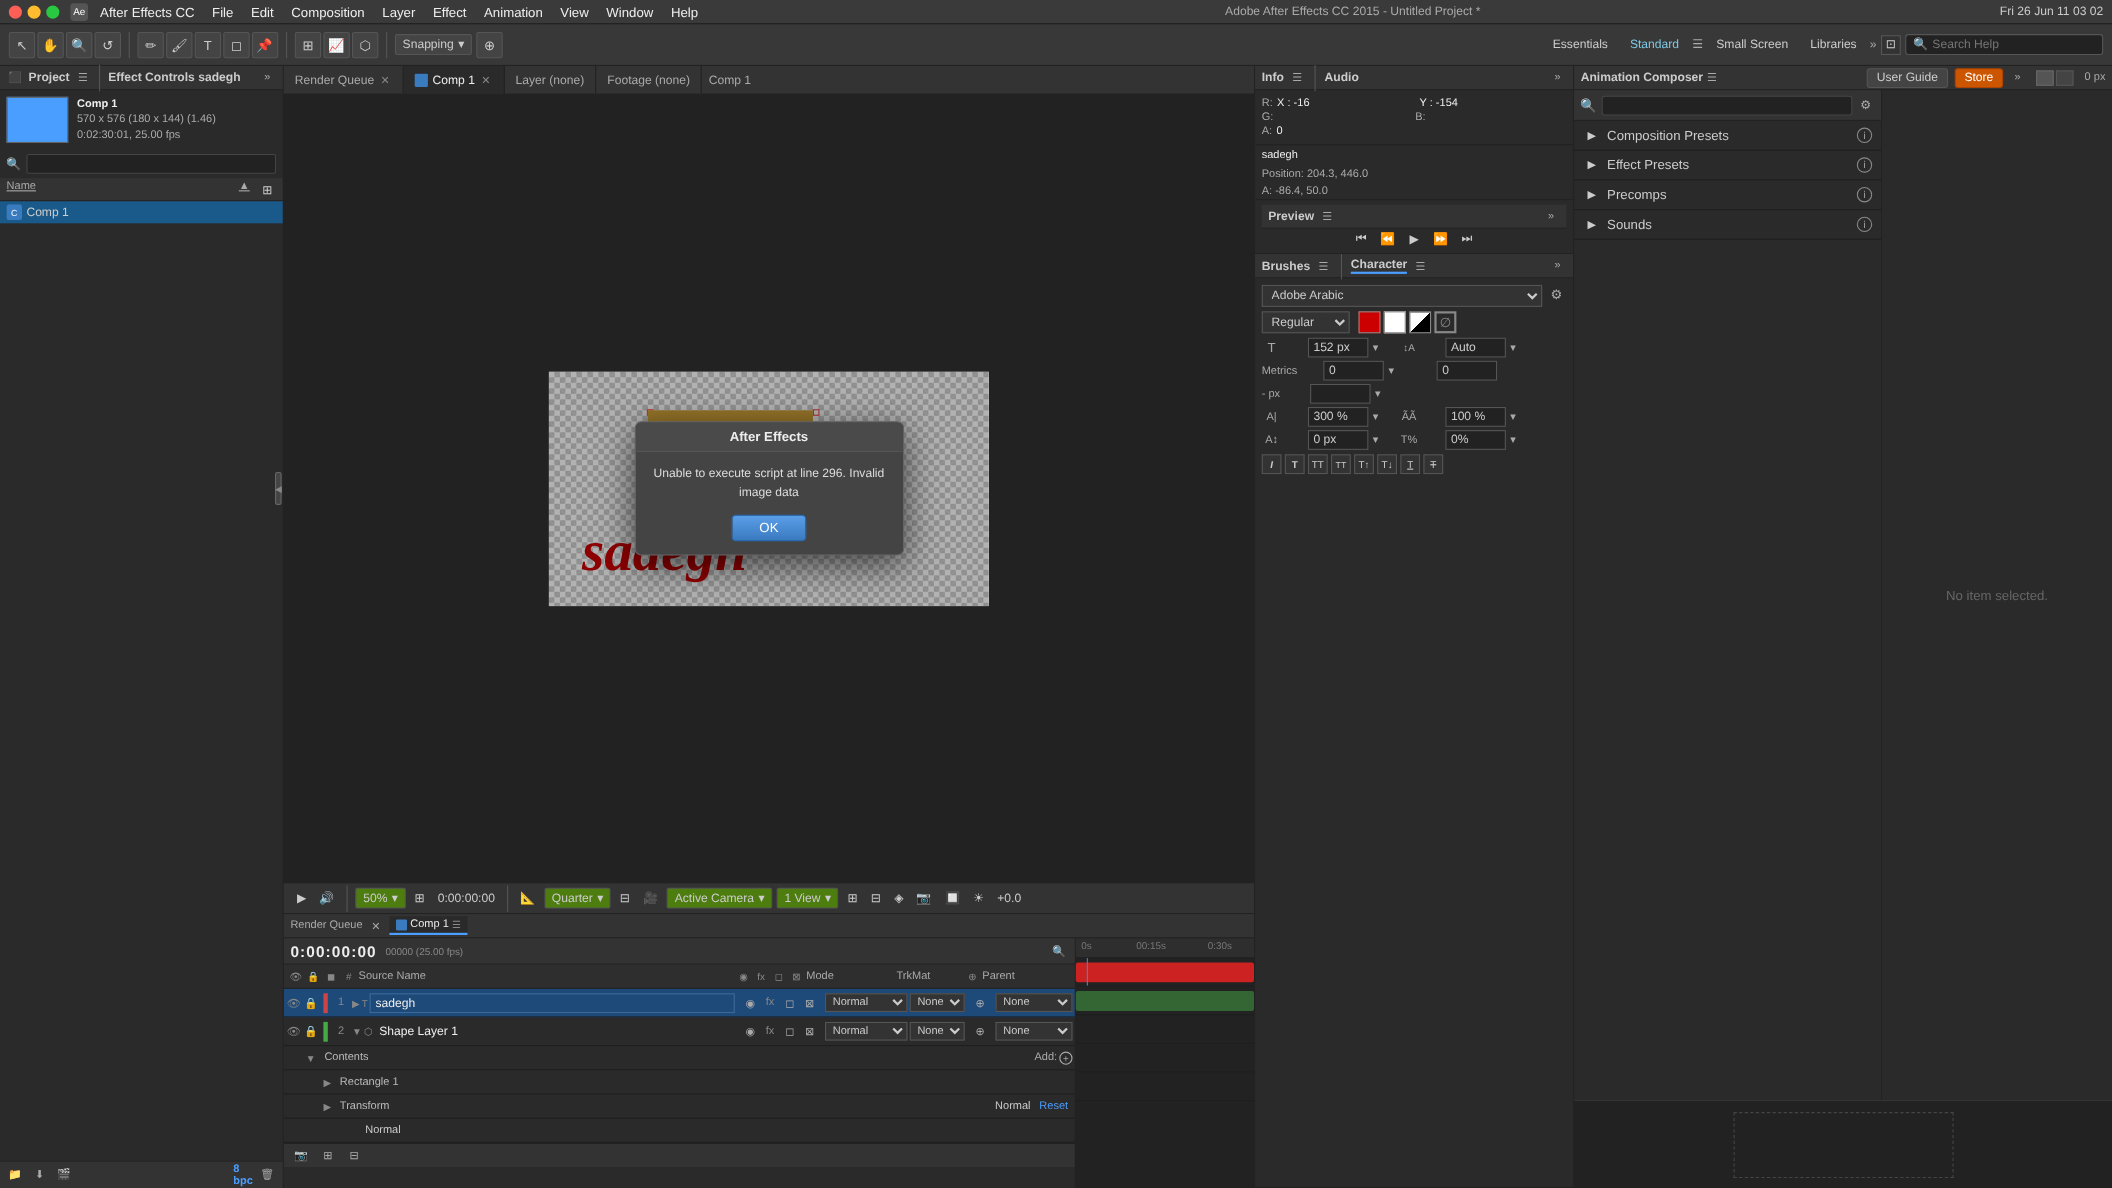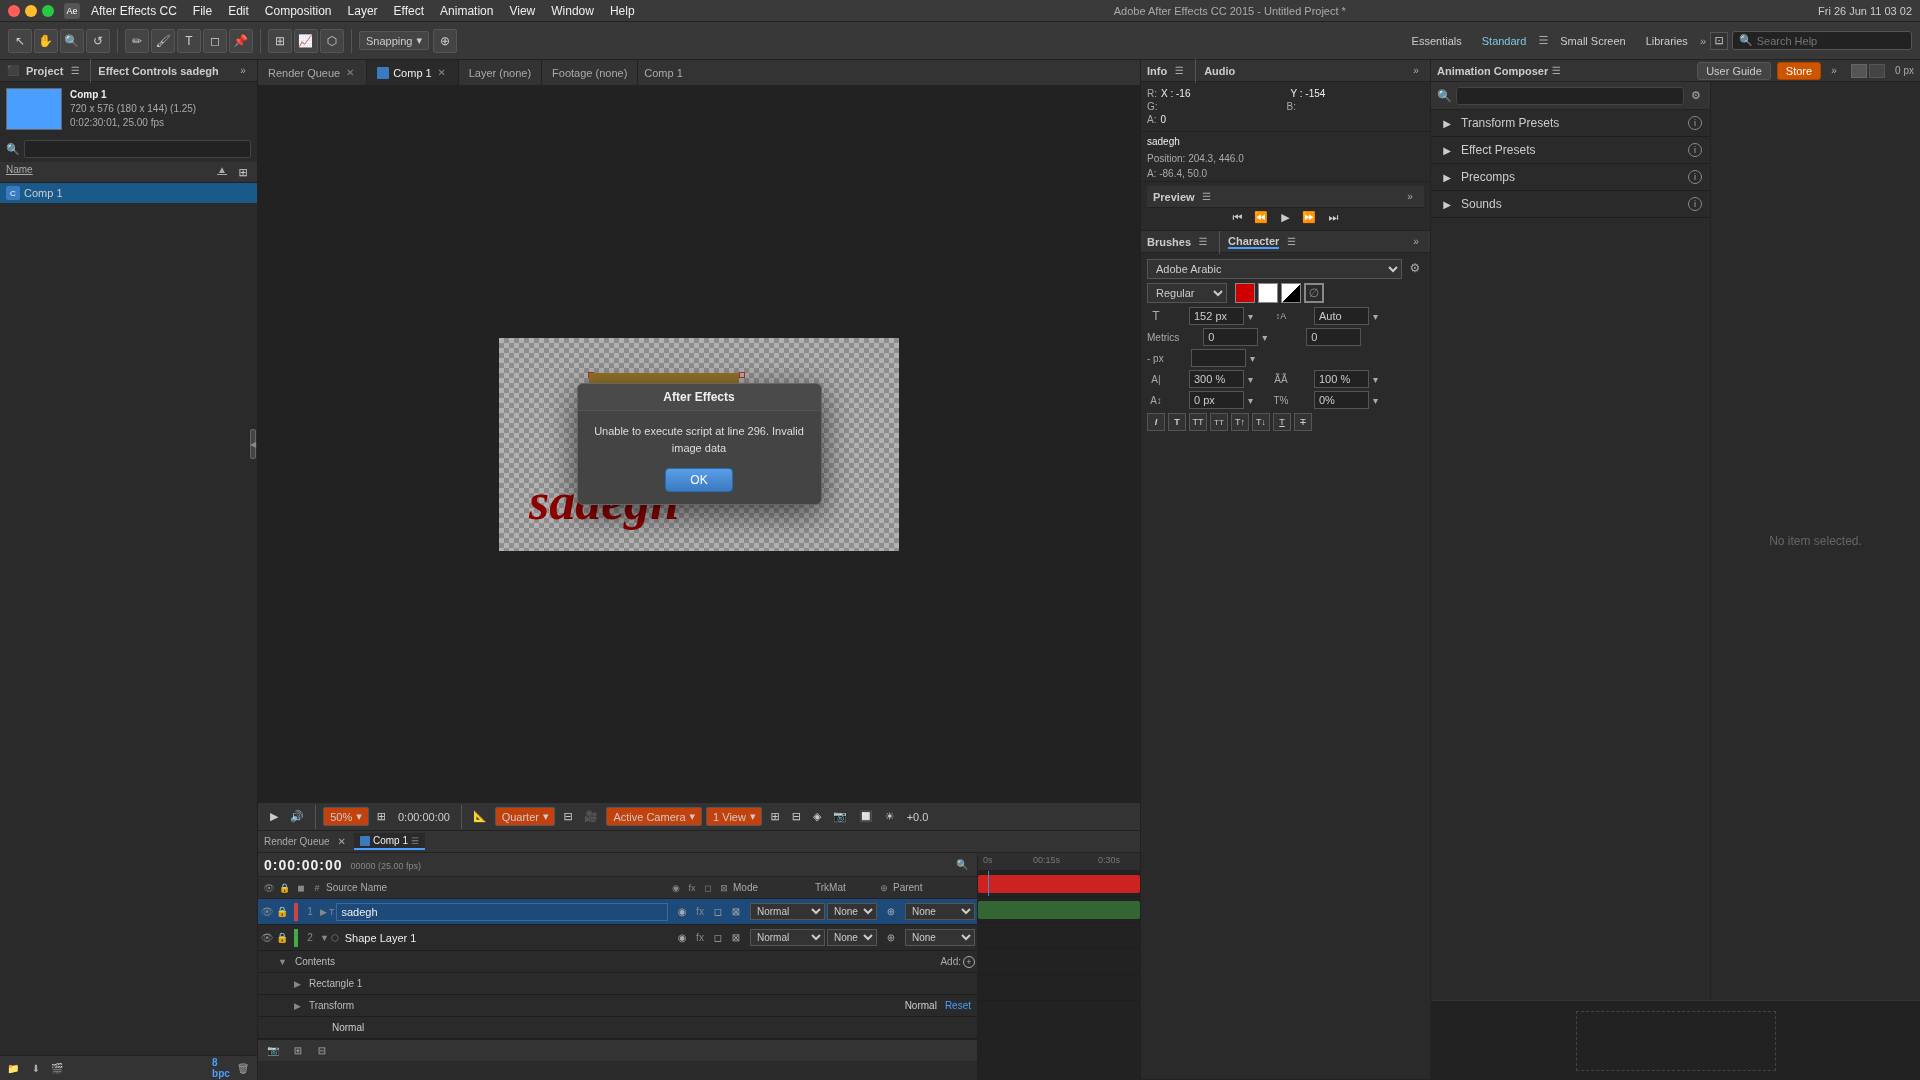--- a/index.html
+++ b/index.html
@@ -410,21 +410,21 @@
       display: flex;
       align-items: center;
       gap: 2px;
       padding: 2px 4px;
       cursor: pointer;
       font-size: 11px;
       color: #ccc;
       border-radius: 2px;
     }
     .vc-dropdown {
-      background: #c2410c;
+      background: #4d7c0f;
       border: 1px solid #555;
       border-radius: 2px;
       padding: 2px 6px;
       color: #ccc;
       font-size: 11px;
       display: flex;
       align-items: center;
       gap: 4px;
       cursor: pointer;
     }
@@ -1017,21 +1017,21 @@
       <div class="panel-icon-btn">☰</div>
       <div class="toolbar-separator" style="margin:0 3px;"></div>
       <span class="panel-title">Effect Controls sadegh</span>
       <div class="panel-expand panel-icon-btn">»</div>
     </div>
 
     <div class="comp-row">
       <div class="comp-thumbnail" style="background:#4a9eff;"></div>
       <div class="comp-info">
         <div class="comp-name">Comp 1</div>
-        <div>720 x 576  (180 x 144)  (1.25)</div>
+        <div>570 x 576  (180 x 144)  (1.46)</div>
         <div>0:02:30:01, 25.00 fps</div>
       </div>
     </div>
 
     <div class="project-search">
       <span style="font-size:11px;color:#888;">🔍</span>
       <input class="project-search-input" type="text" placeholder="" style="">
     </div>
 
     <div class="project-list-header">
@@ -1461,21 +1461,21 @@
     <div class="anim-content">
       <div class="anim-list">
         <div class="anim-list-header">
           <span style="color:#888;font-size:12px;">🔍</span>
           <input class="anim-search" type="text" placeholder="" style="">
           <div class="anim-gear">⚙</div>
         </div>
 
         <div class="anim-category">
           <span class="anim-cat-icon">▶</span>
-          <span class="anim-cat-label">Transform Presets</span>
+          <span class="anim-cat-label">Composition Presets</span>
           <div class="anim-cat-info">i</div>
         </div>
         <div class="anim-category">
           <span class="anim-cat-icon">▶</span>
           <span class="anim-cat-label">Effect Presets</span>
           <div class="anim-cat-info">i</div>
         </div>
         <div class="anim-category">
           <span class="anim-cat-icon">▶</span>
           <span class="anim-cat-label">Precomps</span>

